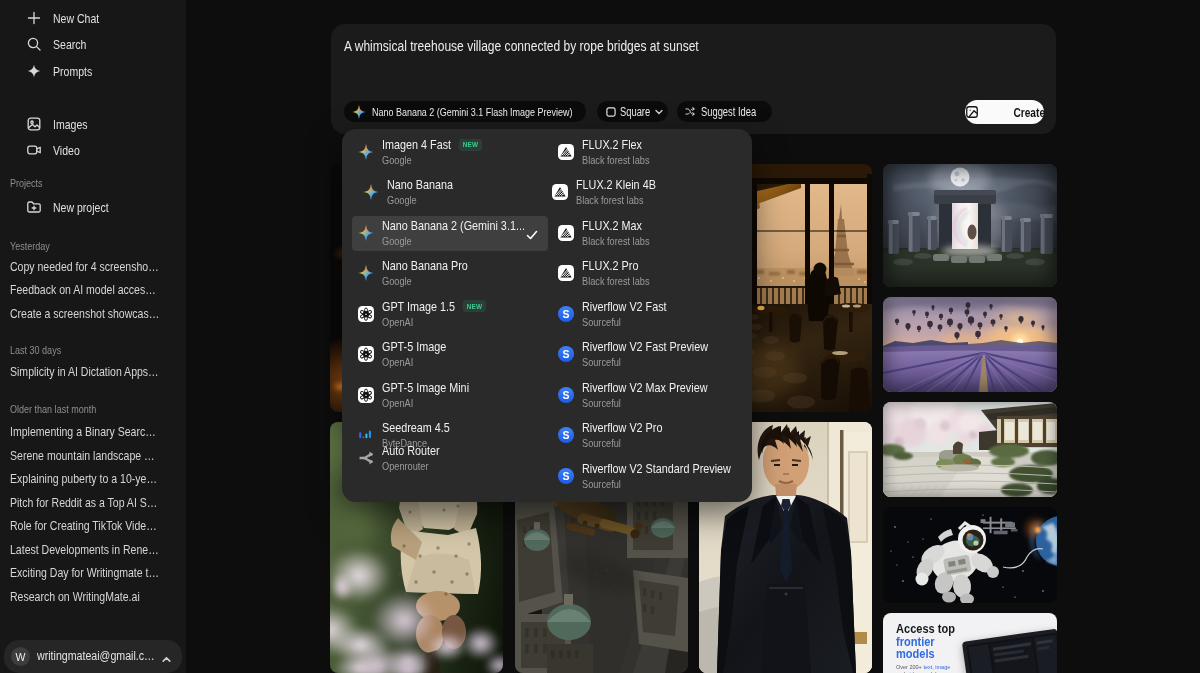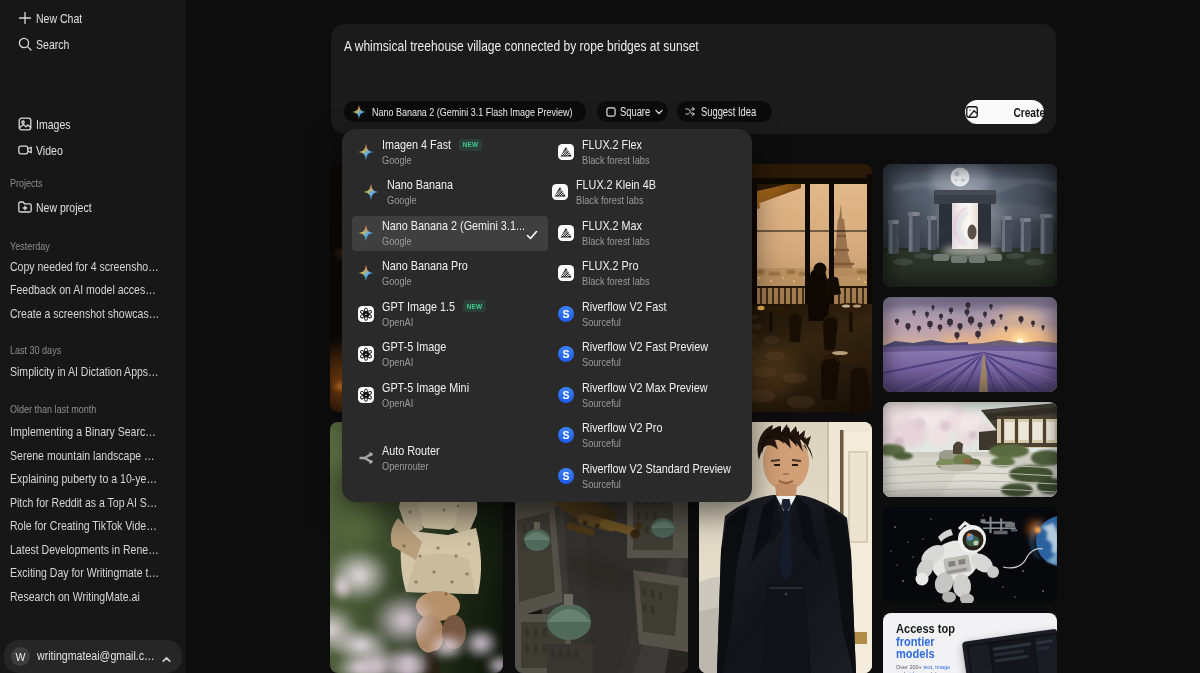--- a/index.html
+++ b/index.html
@@ -1,19 +1,19 @@
 <!DOCTYPE html>
 <html><head><meta charset="utf-8"><style>
 *{margin:0;padding:0;box-sizing:border-box}
 html,body{width:1200px;height:673px;overflow:hidden;background:#0d0d0d;
 font-family:"Liberation Sans",sans-serif;-webkit-font-smoothing:antialiased}
 .ab{position:absolute}
 #root{position:relative;width:1200px;height:673px}
 #side{left:0;top:0;width:186px;height:673px;background:#171717}
-.sitem{left:7px;width:186px;height:18px;display:flex;align-items:center;gap:3px;padding-left:10px;
+.sitem{left:16px;width:186px;height:18px;display:flex;align-items:center;gap:11px;padding-left:10px;
 color:#e0e0e0;font-size:13.5px}
 .sitem span{display:inline-block;transform:scaleX(0.78);transform-origin:0 50%;white-space:nowrap}
 .slabel{left:10px;font-size:11px;color:#8d8d8d;transform:scaleX(0.82);transform-origin:0 50%;white-space:nowrap}
 .hitem{left:10px;width:192px;color:#d6d6d6;font-size:13.5px;white-space:nowrap;overflow:hidden;
 text-overflow:ellipsis;transform:scaleX(0.78);transform-origin:0 50%}
 #upill{left:4px;top:640px;width:178px;height:33px;background:#262626;border-radius:15px}
 #card{left:331px;top:24px;width:725px;height:110px;background:#1b1b1b;border-radius:14px}
 #prompt{left:344px;top:38px;font-size:14px;color:#ededed;transform:scaleX(0.86);transform-origin:0 50%;white-space:nowrap}
 .pill{top:101px;height:21px;background:#0b0b0b;border-radius:10.5px;display:flex;align-items:center;
 color:#ededed;font-size:12px;font-weight:500}
@@ -42,20 +42,26 @@
           <path d="M8 2.5 V13.5 M2.5 8 H13.5"></path>
         </svg>
         <span>New Chat</span>
       </div>
       <div class="sitem ab" style="top:35px">
         <svg width="16" height="16" viewBox="0 0 16 16" fill="none" stroke="#d9d9d9" stroke-width="1.3" stroke-linecap="round" stroke-linejoin="round">
           <circle cx="7" cy="7" r="4.6"></circle>
           <path d="M10.6 10.6 L14 14"></path>
         </svg>
         <span>Search</span>
+      </div>
+      <div class="sitem ab" style="top:62px">
+        <svg width="16" height="16" viewBox="0 0 16 16" fill="none" stroke="#d9d9d9" stroke-width="1.3" stroke-linecap="round" stroke-linejoin="round">
+          <path d="M8 1.8 C8.6 5.5 10.5 7.4 14.2 8 C10.5 8.6 8.6 10.5 8 14.2 C7.4 10.5 5.5 8.6 1.8 8 C5.5 7.4 7.4 5.5 8 1.8 Z" fill="#d9d9d9" stroke="none"></path>
+        </svg>
+        <span>Prompts</span>
       </div>
       <div class="sitem ab" style="top:115px">
         <svg width="16" height="16" viewBox="0 0 16 16" fill="none" stroke="#d9d9d9" stroke-width="1.3" stroke-linecap="round" stroke-linejoin="round">
           <rect x="2.2" y="2.2" width="11.6" height="11.6" rx="2.4"></rect>
           <circle cx="6" cy="6.2" r="1.2"></circle>
           <path d="M2.8 11.6 L6.4 8.4 L9 10.8 L11 9 L13.6 11.4"></path>
         </svg>
         <span>Images</span>
       </div>
       <div class="sitem ab" style="top:141px">
@@ -948,20 +954,30 @@
               <rect x="-1.35" y="-6.1" width="2.7" height="9.0" rx="1.35" transform="rotate(60)"></rect>
               <rect x="-1.35" y="-6.1" width="2.7" height="9.0" rx="1.35" transform="rotate(120)"></rect>
               <rect x="-1.35" y="-6.1" width="2.7" height="9.0" rx="1.35" transform="rotate(180)"></rect>
               <rect x="-1.35" y="-6.1" width="2.7" height="9.0" rx="1.35" transform="rotate(240)"></rect>
               <rect x="-1.35" y="-6.1" width="2.7" height="9.0" rx="1.35" transform="rotate(300)"></rect>
             </g>
           </svg></span>
         <span class="tt">GPT-5 Image Mini</span>
         <span class="st">OpenAI</span>
       </div>
+      <div class="mi" style="left:10px;top:289.1px">
+        <span class="ic"><svg width="16" height="16" viewBox="0 0 16 16">
+<rect x="1.2" y="5.2" width="2" height="6" rx="1" fill="#4262f0"></rect>
+<rect x="4.4" y="9.2" width="1.8" height="2" rx="0.9" fill="#4262f0"></rect>
+<rect x="7.4" y="6.6" width="2" height="4.6" rx="1" fill="#2bc8e8"></rect>
+<rect x="10.8" y="3.6" width="2.2" height="7.6" rx="1.1" fill="#1f8ff0"></rect>
+</svg></span>
+        <span class="tt">Seedream 4.5</span>
+        <span class="st">ByteDance</span>
+      </div>
       <div class="mi" style="left:10px;top:312px">
         <span class="ic"><svg width="16" height="16" viewBox="0 0 16 16" fill="none" stroke="#a6a6ab" stroke-width="2.4">
 <path d="M14.5 4.2 C10 4.2 9.5 8 5.5 8 L1.5 8"></path>
 <path d="M14.5 11.8 C10 11.8 9.5 8 5.5 8"></path>
 <path d="M11.5 1.6 L15 4.2 L11.5 6.8" fill="#a6a6ab" stroke="none"></path>
 <path d="M11.5 9.2 L15 11.8 L11.5 14.4" fill="#a6a6ab" stroke="none"></path>
 </svg></span>
         <span class="tt">Auto Router</span>
         <span class="st">Openrouter</span>
       </div>

